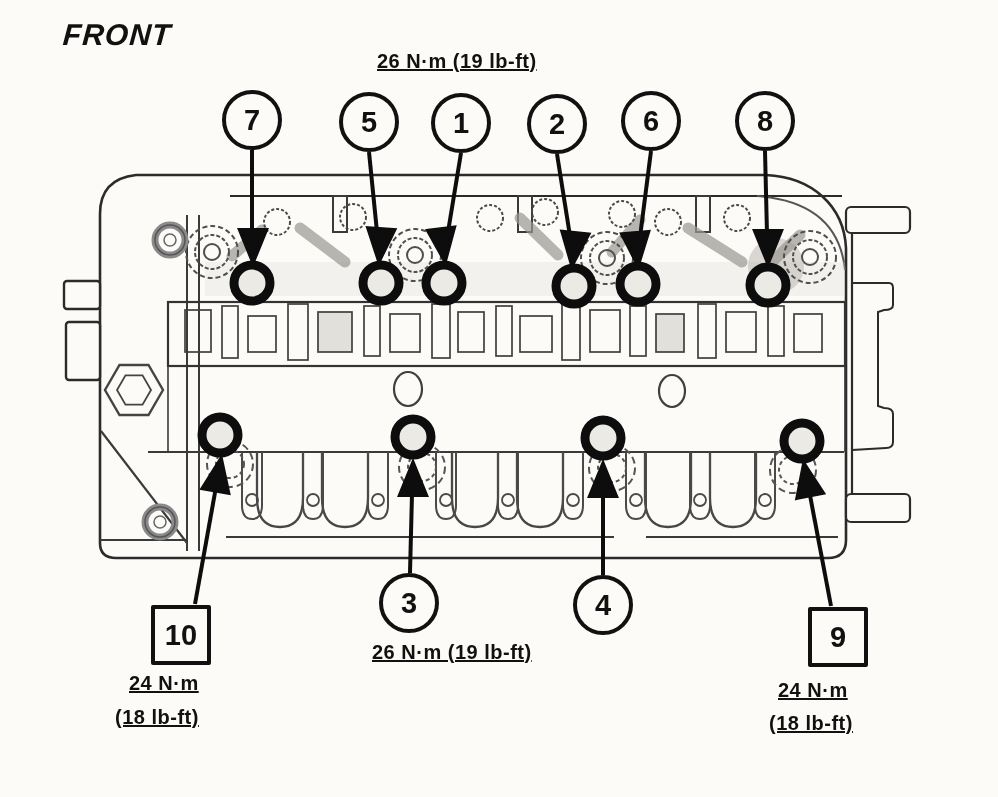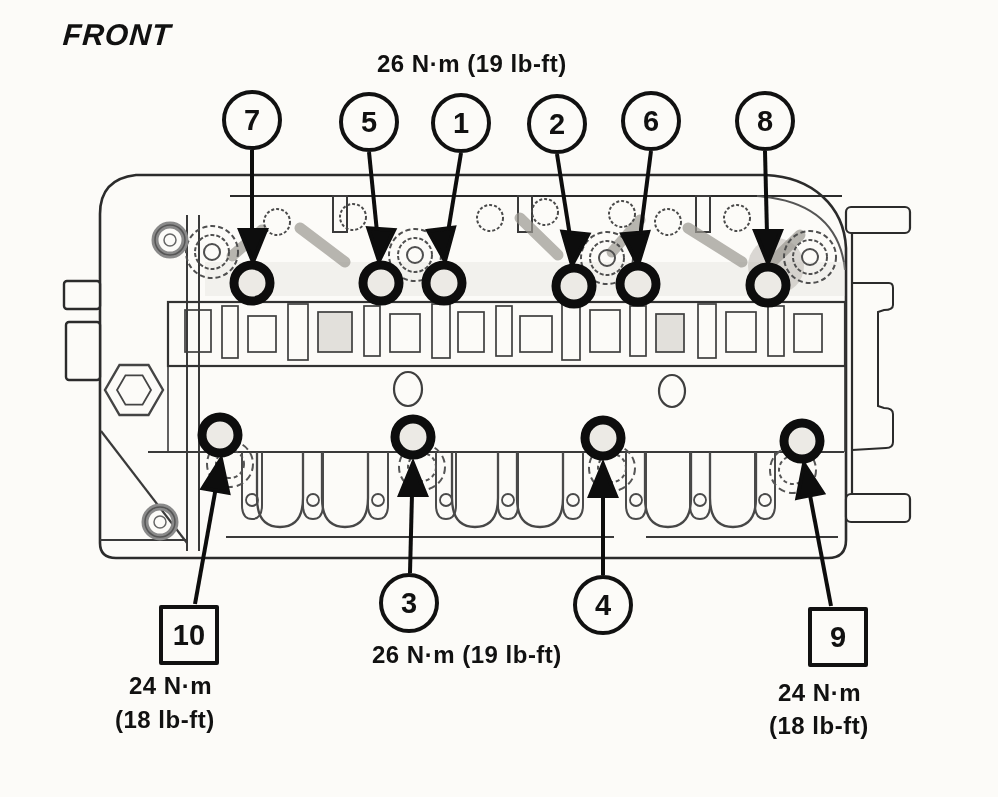--- a/index.html
+++ b/index.html
@@ -4,21 +4,21 @@
 <style>
   html,body { margin:0; padding:0; background:#e9e9e9; }
   .canvas {
     position:relative; width:998px; height:797px; overflow:hidden;
     background:#fcfbf8; color:#111;
     font-family:"Liberation Sans", sans-serif;
   }
   svg.engine { position:absolute; left:0; top:0; }
   .lbl { position:absolute; font-weight:bold; white-space:nowrap; }
   .front { left:63px; top:18px; font-size:30px; font-style:italic; letter-spacing:1px; transform:skewX(-4deg); }
-  .torque { font-size:24px; letter-spacing:.5px; }
+  .torque { font-size:20px; letter-spacing:.5px;text-decoration:underline; }
   .t-top { left:377px; top:50px; }
   .t-bc { left:372px; top:641px; }
   .t-bl1 { left:129px; top:672px; }
   .t-bl2 { left:115px; top:706px; }
   .t-br1 { left:778px; top:679px; }
   .t-br2 { left:769px; top:712px; }
   .callout {
     position:absolute; width:52px; height:52px;
     display:flex; align-items:center; justify-content:center;
     border:4px solid #111; background:#fcfbf8;
@@ -292,16 +292,16 @@
   <div class="lbl torque t-br2">(18 lb-ft)</div>
 
   <div class="callout circle" style="left:222px;top:90px">7</div>
   <div class="callout circle" style="left:339px;top:92px">5</div>
   <div class="callout circle" style="left:431px;top:93px">1</div>
   <div class="callout circle" style="left:527px;top:94px">2</div>
   <div class="callout circle" style="left:621px;top:91px">6</div>
   <div class="callout circle" style="left:735px;top:91px">8</div>
   <div class="callout circle" style="left:379px;top:573px">3</div>
   <div class="callout circle" style="left:573px;top:575px">4</div>
-  <div class="callout square" style="left:159px;top:605px">10</div>
+  <div class="callout square" style="left:151px;top:605px">10</div>
   <div class="callout square" style="left:808px;top:607px">9</div>
 
 </div>
 
 </body></html>

